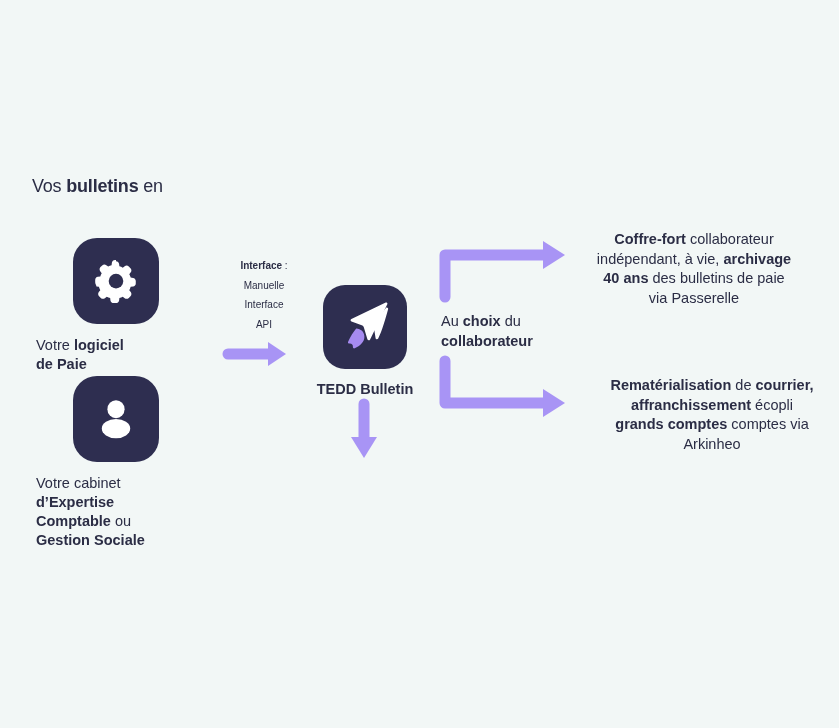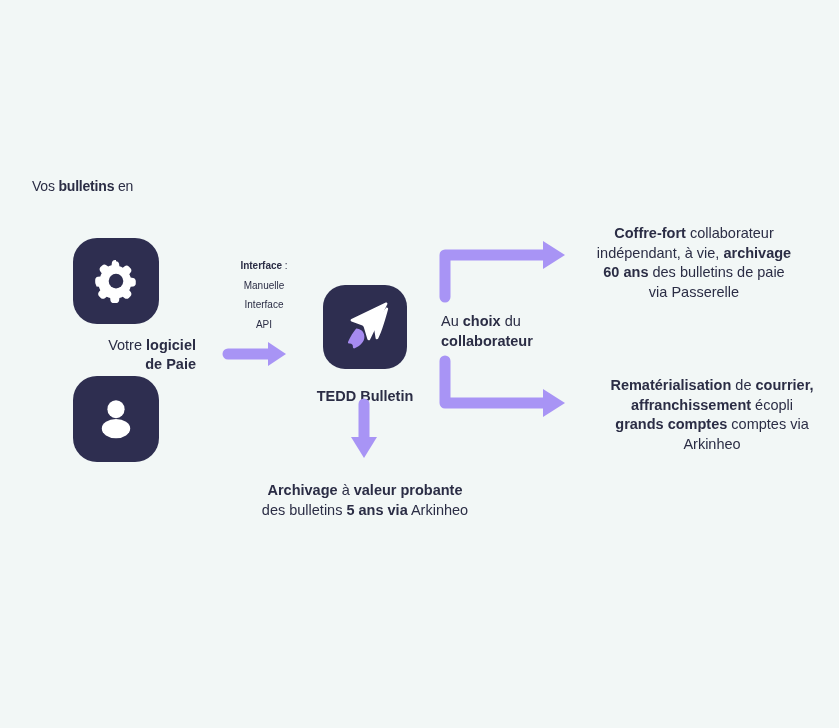--- a/index.html
+++ b/index.html
@@ -19,30 +19,30 @@
     position: absolute;
     inset: 0;
   }
   .abs { position: absolute; }
 
   
   .heading {
     left: 32px;
     top: 172px;
     width: 220px;
-    font-size: 14px;
+    font-size: 18px;
     line-height: 28px;
     color: #2b2d45;
     font-weight: 400;
     letter-spacing: -0.2px;
   }
   .heading b { font-weight: 700; }
 
   
-  .node { position: absolute; text-align: right; }
+  .node { position: absolute; text-align: left; }
   .node-tile {
     width: 86px;
     height: 86px;
     border-radius: 24px;
     background: #2e2e50;
     margin: 0 auto;
     display: flex;
     align-items: center;
     justify-content: center;
   }
@@ -65,21 +65,21 @@
   #node-product { left: 306px; top: 285px; width: 118px; text-align: center; }
   #node-product .node-tile {
     width: 84px;
     height: 84px;
     border-radius: 22px;
     background: #2e2e50;
     position: relative;
     overflow: hidden;
   }
   #node-product .node-label {
-    margin-top: 18px;
+    margin-top: 11px;
     font-size: 14.5px;
     font-weight: 700;
     width: 118px;
   }
 
   
   #interface-caption {
     left: 200px;
     top: 256px;
     width: 128px;
@@ -104,21 +104,21 @@
 
   
   .outcome {
     position: absolute;
     text-align: center;
     font-size: 14.5px;
     line-height: 19.5px;
     color: #2b2d45;
   }
   .outcome b { font-weight: 700; }
-  #outcome-vault  { left: 570px; top: 224px; width: 248px; }
+  #outcome-vault  { left: 570px; top: 230px; width: 248px; }
   #outcome-mail   { left: 588px; top: 376px; width: 248px; }
 
   
   #outcome-archive {
     left: 240px;
     top: 481px;
     width: 250px;
     text-align: center;
     font-size: 14.5px;
     line-height: 19.5px;
@@ -160,20 +160,26 @@
 
   <div class="abs node" id="node-firm">
     <div class="node-tile">
       <span>
         <svg width="48" height="48" viewBox="0 0 48 48" aria-hidden="true">
           <ellipse cx="24" cy="16.2" rx="8.6" ry="9" fill="#ffffff"></ellipse>
           <ellipse cx="24" cy="35.6" rx="14.2" ry="9.6" fill="#ffffff"></ellipse>
         </svg>
       </span>
     </div>
+    <div class="node-label">
+      <span>Votre cabinet</span><br>
+      <b>d’Expertise</b><br>
+      <b>Comptable</b><span> ou</span><br>
+      <b>Gestion Sociale</b>
+    </div>
   </div>
 
   <div class="abs" id="interface-caption">
     <b>Interface</b><span> :</span><br>
     <span>Manuelle</span><br>
     <span>Interface</span><br>
     <span>API</span>
   </div>
 
   <div class="abs node" id="node-product">
@@ -193,35 +199,31 @@
   </div>
 
   <div class="abs" id="choice-caption">
     <span>Au </span><b>choix</b><span> du</span><br>
     <b>collaborateur</b>
   </div>
 
   <div class="outcome" id="outcome-vault">
     <b>Coffre-fort</b><span> collaborateur</span><br>
     <span>indépendant, à vie, </span><b>archivage</b><br>
-    <b>60 ans</b><span> des bulletins de paie</span><br>
+    <b>40 ans</b><span> des bulletins de paie</span><br>
     <span>via Passerelle</span>
   </div>
 
   <div class="outcome" id="outcome-mail">
     <b>Rematérialisation</b><span> de </span><b>courrier,</b><br>
     <b>affranchissement</b><span> écopli</span><br>
     <b>grands comptes</b><span> comptes via</span><br>
     <span>Arkinheo</span>
   </div>
 
-  <div class="abs" id="outcome-archive">
-    <b>Archivage</b><span> à </span><b>valeur probante</b><br>
-    <span>des bulletins </span><b>5 ans via</b><span> Arkinheo</span>
-  </div>
 
   <svg id="arrow-layer" viewBox="0 0 839 728">
 
     <g>
       <path d="M228 354 H274" stroke="#a894f5" stroke-width="11" stroke-linecap="round" fill="none"></path>
       <path d="M268 342 L286 354 L268 366 Z" fill="#a894f5"></path>
     </g>
 
     <g>
       <path d="M364 404 V443" stroke="#a894f5" stroke-width="11" stroke-linecap="round" fill="none"></path>

